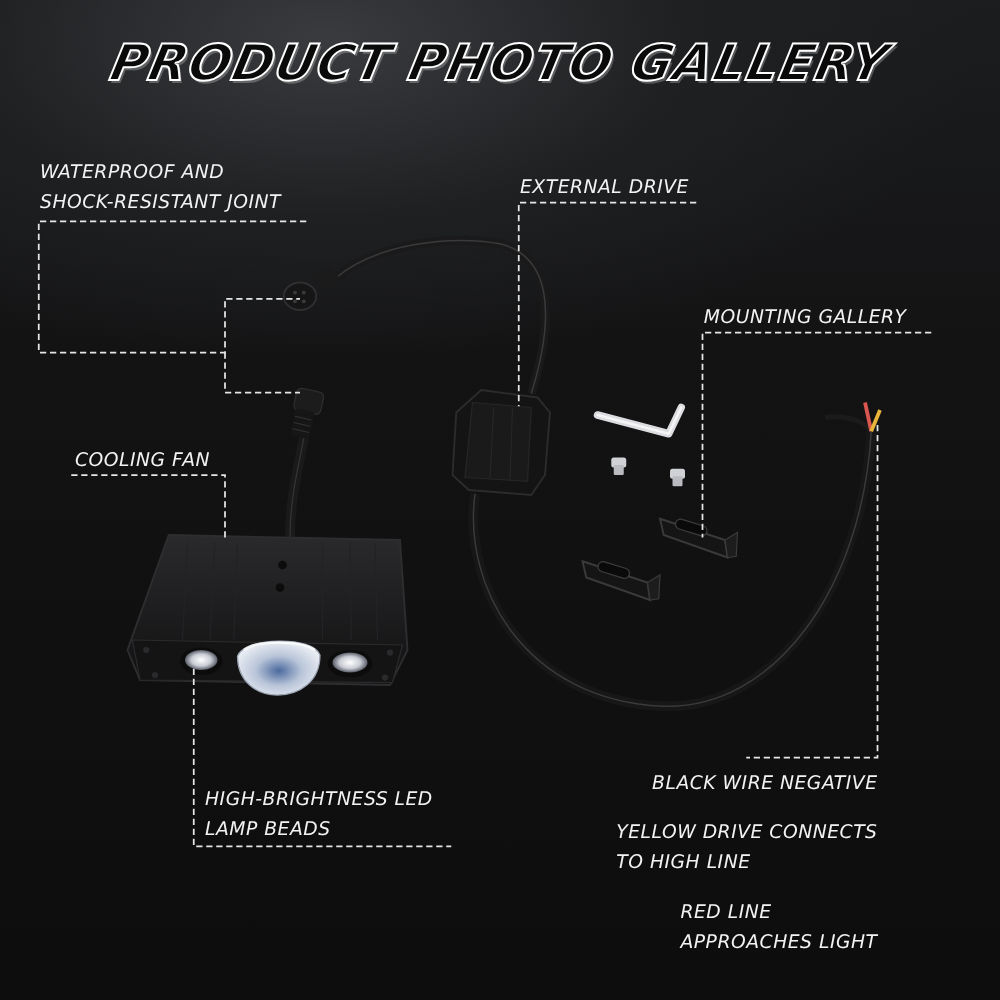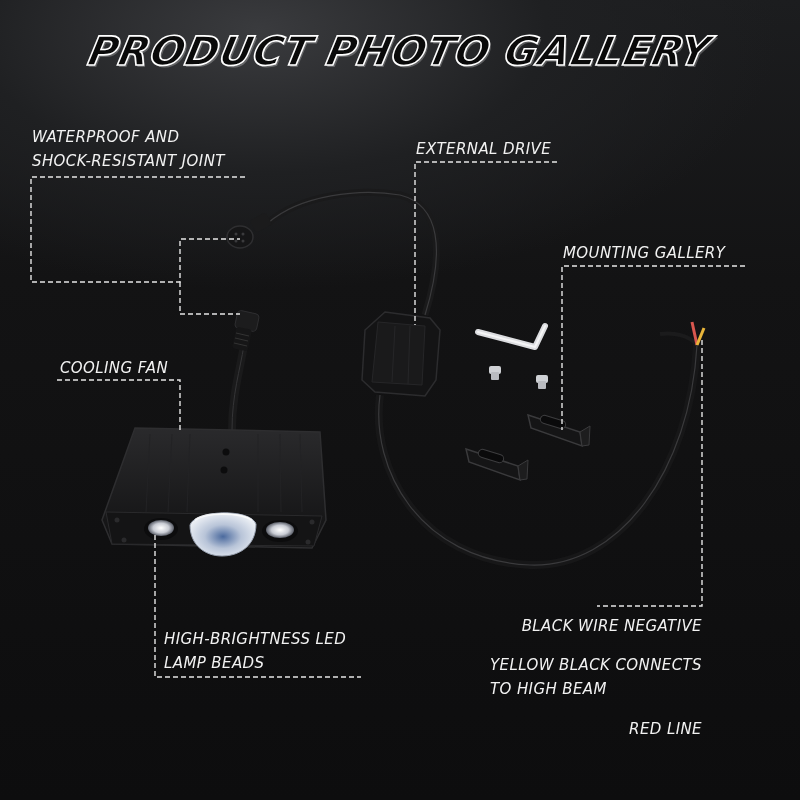--- a/index.html
+++ b/index.html
@@ -190,21 +190,22 @@
 
   <div class="label" style="left:60px; top:356px;">
     <div>COOLING FAN</div>
   </div>
 
   <div class="label right" style="right:98px; top:614px;">
     <div>BLACK WIRE NEGATIVE</div>
   </div>
 
   <div class="label right" style="right:98px; top:653px;">
-    <div>YELLOW BLACK CONNECTS</div>
-    <div>TO HIGH BEAM</div>
+    <div>YELLOW DRIVE CONNECTS</div>
+    <div>TO HIGH LINE</div>
   </div>
 
   <div class="label right" style="right:98px; top:717px;margin-left:44px;">
     <div>RED LINE</div>
+    <div>APPROACHES LIGHT</div>
   </div>
 
 </div>
 
 </body></html>

